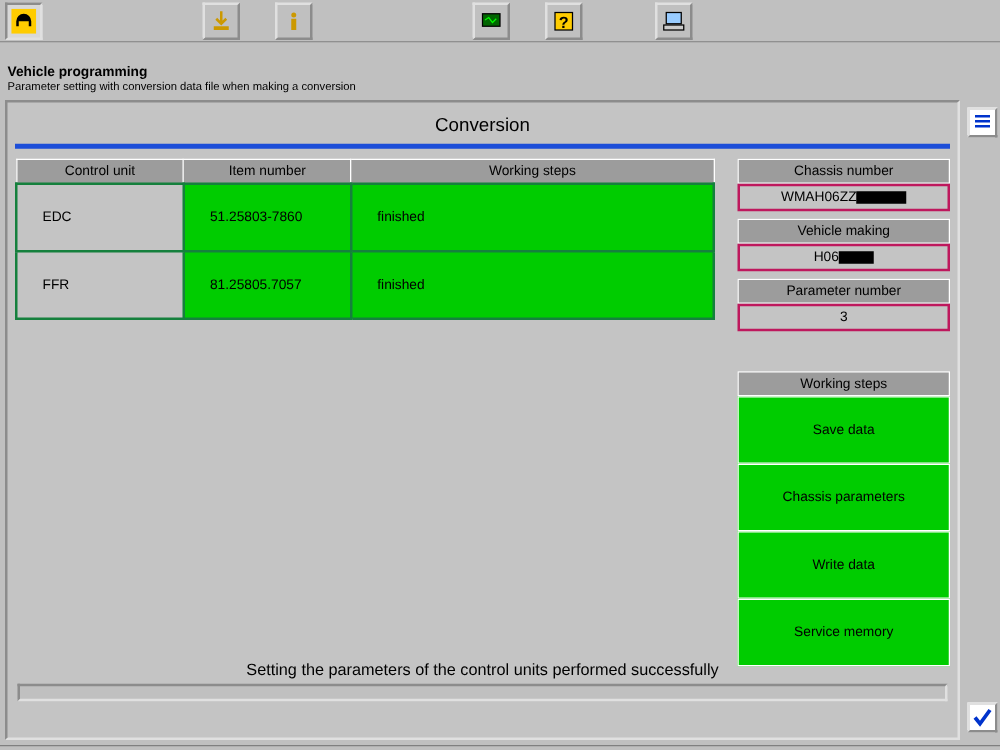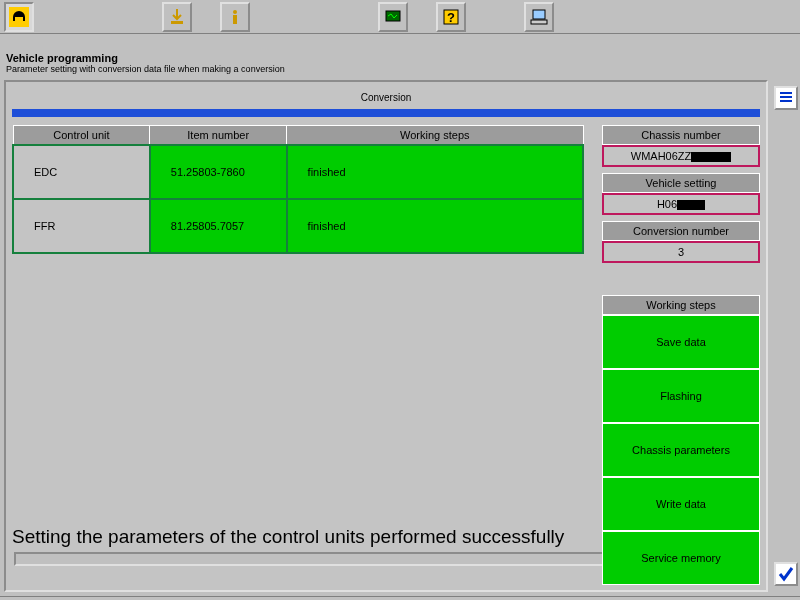--- a/index.html
+++ b/index.html
@@ -5,36 +5,36 @@
 * { box-sizing: border-box; margin: 0; padding: 0; }
 body { font-family: Arial, sans-serif; font-size: 11px; background: #c0c0c0; width: 800px; height: 600px; overflow: hidden; }
 .toolbar { height: 34px; background: #c0c0c0; display: flex; align-items: center; gap: 4px; padding: 2px 4px; border-bottom: 1px solid #808080; }
 .tool-btn { width: 30px; height: 30px; background: #c0c0c0; border: 2px outset #e0e0e0; display: flex; align-items: center; justify-content: center; cursor: pointer; font-size: 16px; }
 .tool-btn.active { border: 2px inset #e0e0e0; background: #d8d8d8; }
 .header { padding: 2px 6px; background: #c0c0c0; }
 .header-title { font-size: 11px; font-weight: bold; margin-top: 16px; }
 .header-sub { font-size: 9px; }
 .main { display: flex; height: 520px; }
 .panel { flex: 1; background: #c4c4c4; border: 2px inset #e0e0e0; margin: 4px; padding: 6px; position: relative; }
-.panel-title { text-align: center; font-size: 10px; font-weight: normal; padding: 4px 0 6px; border-bottom: 8px solid #1d4ed8; margin-bottom: 8px; }
+.panel-title { text-align: center; font-size: 15px; font-weight: normal; padding: 4px 0 6px; border-bottom: 4px solid #1d4ed8; margin-bottom: 8px; }
 .content-row { display: flex; gap: 18px; height: 395px; }
 .left-col { flex: 1; }
-.right-col { width: 158px; display: flex; flex-direction: column; gap: 2px; }
+.right-col { width: 170px; display: flex; flex-direction: column; gap: 2px; }
 table { width: 100%; border-collapse: collapse; }
 th { background: #9c9c9c; border: 1px solid #fff; font-size: 11px; font-weight: normal; padding: 3px; text-align: center; }
 td { border: 2px solid #15803d; font-size: 11px; padding: 20px; text-align: left; }
 td.green { background: #00cc00; }
 .info-block { margin-bottom: 4px; }
 .info-head { background: #9c9c9c; border: 1px solid #fff; text-align: center; padding: 3px; font-size: 11px; }
 .info-val { background: #c4c4c4; border: 2px solid #be185d; text-align: center; padding: 3px; font-size: 11px; }
 .info-val .redact { display: inline-block; background: #000; width: 40px; height: 10px; vertical-align: middle; }
 .step-list { margin-top: 26px; }
 .step-head { background: #9c9c9c; border: 1px solid #fff; text-align: center; padding: 3px; font-size: 11px; }
 .step-item { background: #00cc00; border: 1px solid #fff; text-align: center; padding: 20px; font-size: 11px; }
-.status-msg { text-align: left; font-size: 19px; padding: 6px 0 4px; }
+.status-msg { text-align: center; font-size: 13px; padding: 6px 0 4px; }
 .status-bar { height: 14px; background: #c0c0c0; border: 2px inset #e0e0e0; margin: 0 2px; }
 .sidebar { width: 28px; background: #c0c0c0; display: flex; flex-direction: column; justify-content: space-between; align-items: center; padding: 10px 2px; }
 .side-btn { width: 24px; height: 24px; background: #fff; border: 2px outset #e0e0e0; display: flex; align-items: center; justify-content: center; cursor: pointer; }
 svg { display: block; }
 .footer { height: 14px; background: #c0c0c0; border-top: 1px solid #808080; }
 </style>
 </head>
 <body>
 
 <div class="toolbar">
@@ -110,31 +110,30 @@
           </tr>
         </tbody>
           </table>
       </div>
       <div class="right-col">
         <div class="info-block">
           <div class="info-head">Chassis number</div>
           <div class="info-val"><span>WMAH06ZZ</span><span class="redact"></span></div>
         </div>
         <div class="info-block">
-          <div class="info-head">Vehicle setting</div>
+          <div class="info-head">Vehicle making</div>
           <div class="info-val"><span>H06</span><span class="redact" style="width:28px"></span></div>
         </div>
         <div class="info-block">
-          <div class="info-head">Conversion number</div>
+          <div class="info-head">Parameter number</div>
           <div class="info-val">3</div>
         </div>
         <div class="step-list">
           <div class="step-head">Working steps</div>
           <div class="step-item">Save data</div>
-          <div class="step-item">Flashing</div>
           <div class="step-item">Chassis parameters</div>
           <div class="step-item">Write data</div>
           <div class="step-item">Service memory</div>
         </div>
       </div>
     </div>
     <div class="status-msg">Setting the parameters of the control units performed successfully</div>
     <div class="status-bar"></div>
   </div>
   <div class="sidebar">

